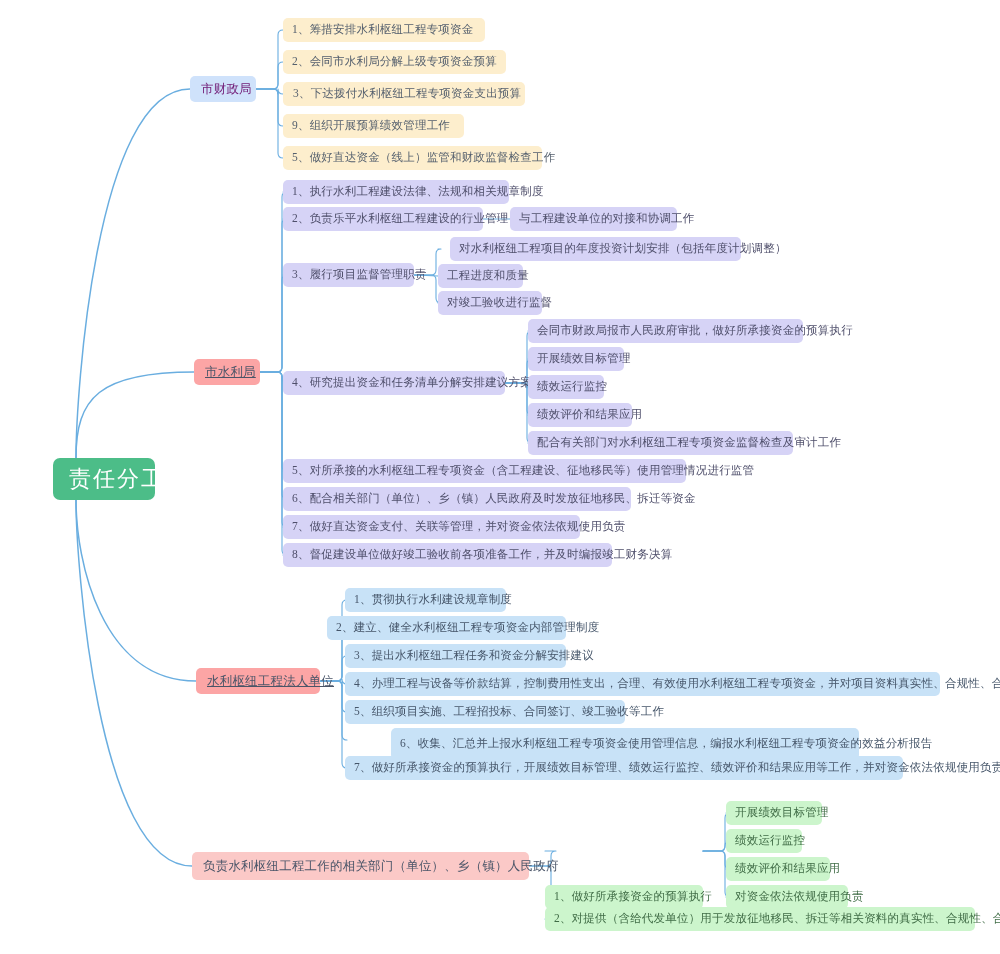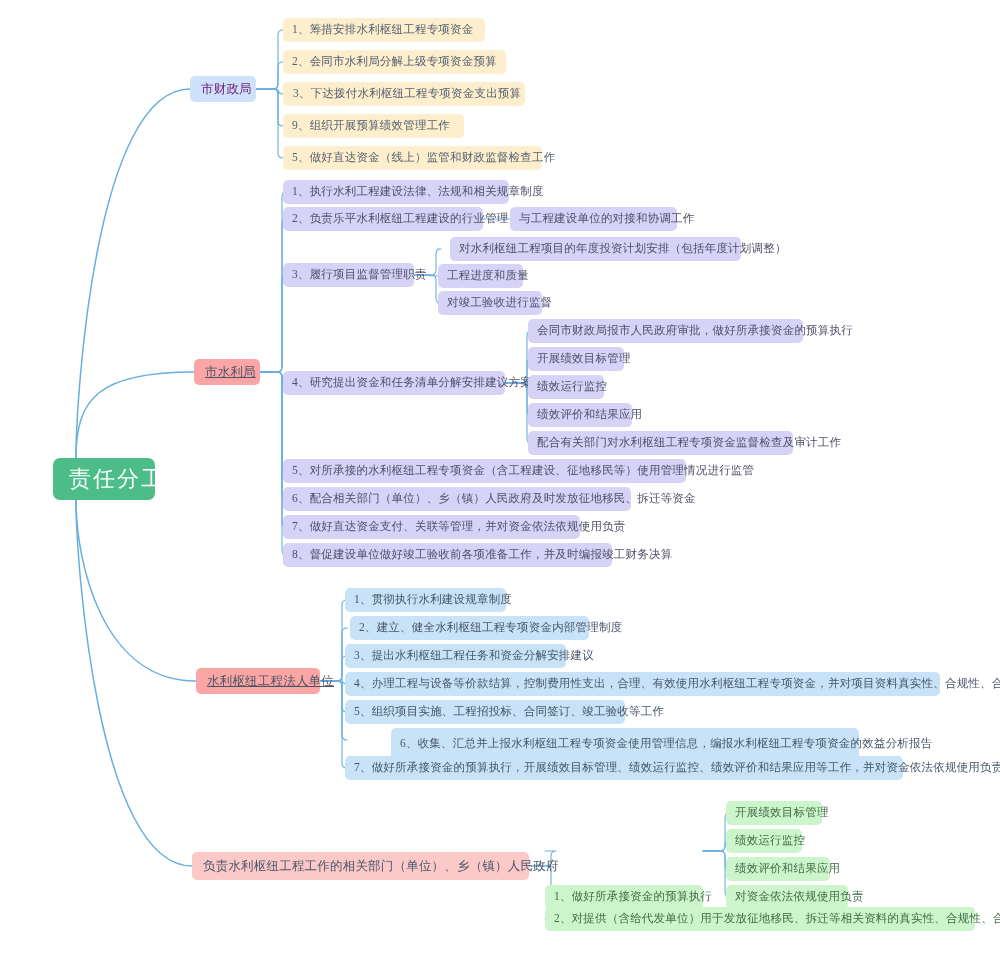--- a/index.html
+++ b/index.html
@@ -178,21 +178,21 @@
     </div>
     <div class="node lv2 lilac" style="left: 283px; top: 543px; width: 329px; height: 24px;">
       <span>8、督促建设单位做好竣工验收前各项准备工作，并及时编报竣工财务决算</span>
     </div>
     <div class="node lv1 peach" style="left: 196px; top: 668px; width: 124px; height: 26px;">
       <span>水利枢纽工程法人单位</span>
     </div>
     <div class="node lv2 sky" style="left: 345px; top: 588px; width: 161px; height: 24px;">
       <span>1、贯彻执行水利建设规章制度</span>
     </div>
-    <div class="node lv2 sky" style="left: 350px; top: 616px; width: 239px; height: 24px;">
+    <div class="node lv2 sky" style="left: 327px; top: 616px; width: 239px; height: 24px;">
       <span>2、建立、健全水利枢纽工程专项资金内部管理制度</span>
     </div>
     <div class="node lv2 sky" style="left: 345px; top: 644px; width: 221px; height: 24px;">
       <span>3、提出水利枢纽工程任务和资金分解安排建议</span>
     </div>
     <div class="node lv2 sky" style="left: 345px; top: 672px; width: 595px; height: 24px;">
       <span>4、办理工程与设备等价款结算，控制费用性支出，合理、有效使用水利枢纽工程专项资金，并对项目资料真实性、合规性、合法性负责</span>
     </div>
     <div class="node lv2 sky" style="left: 345px; top: 700px; width: 280px; height: 24px;">
       <span>5、组织项目实施、工程招投标、合同签订、竣工验收等工作</span>

